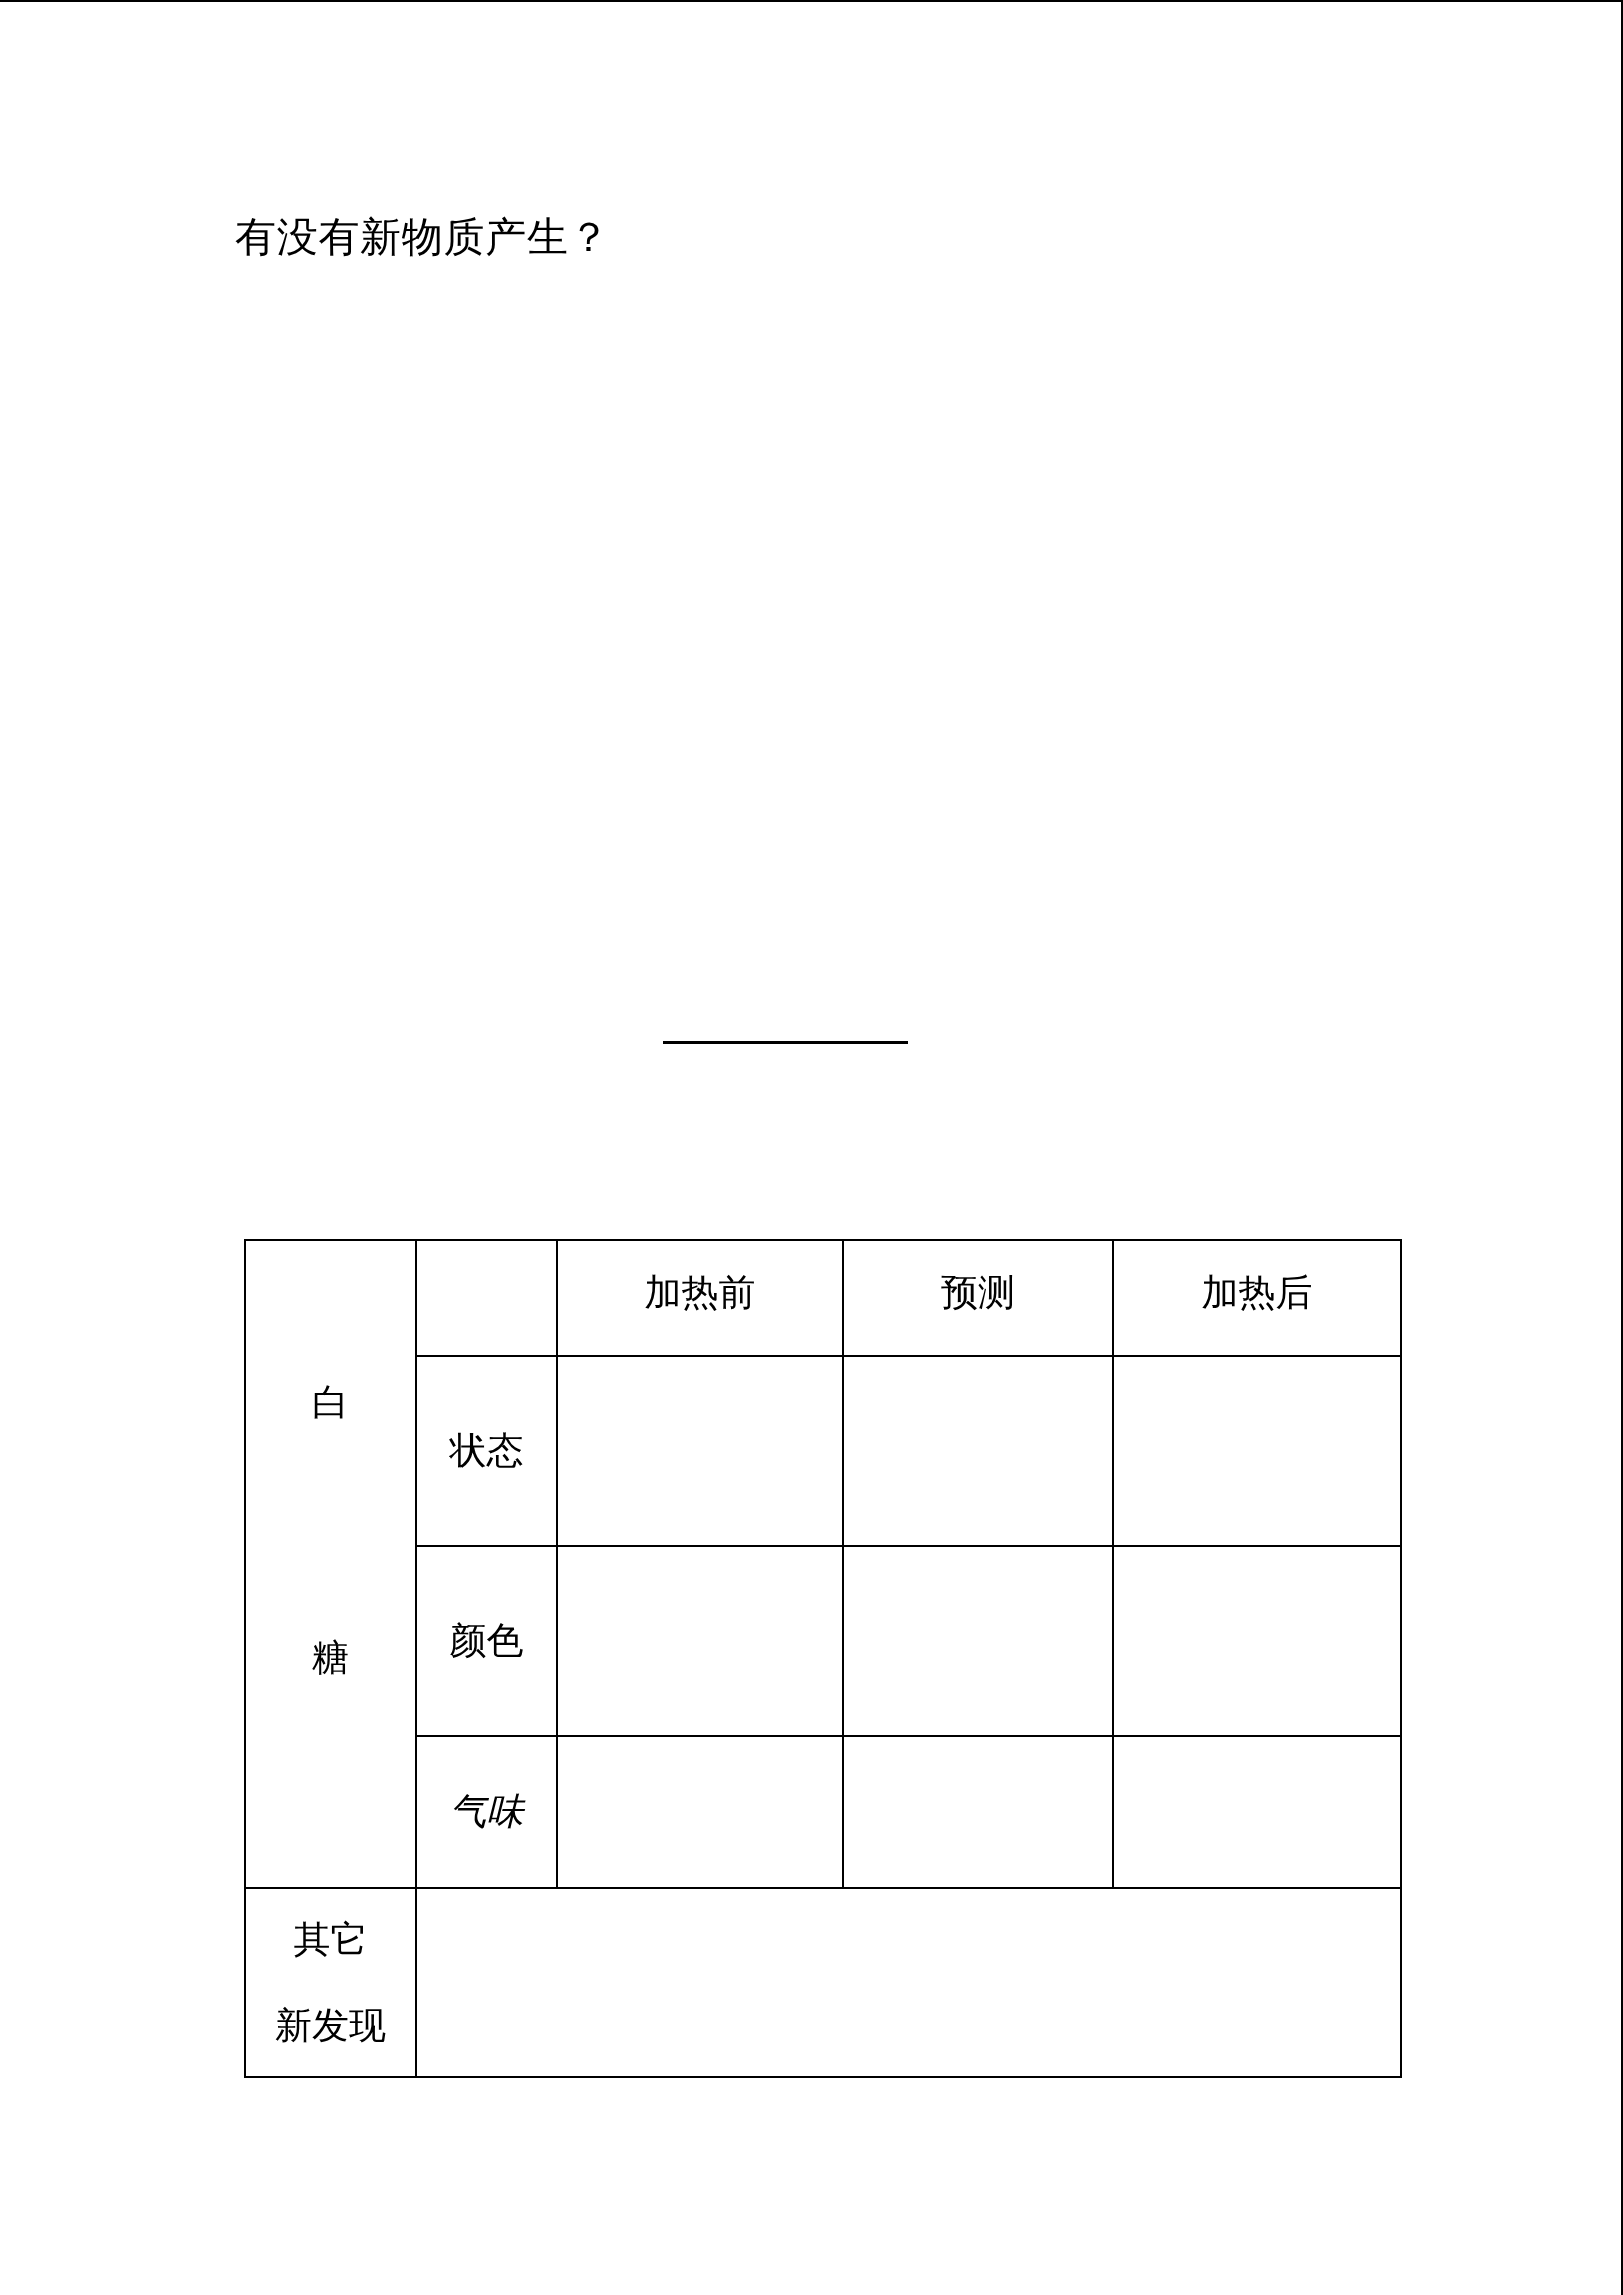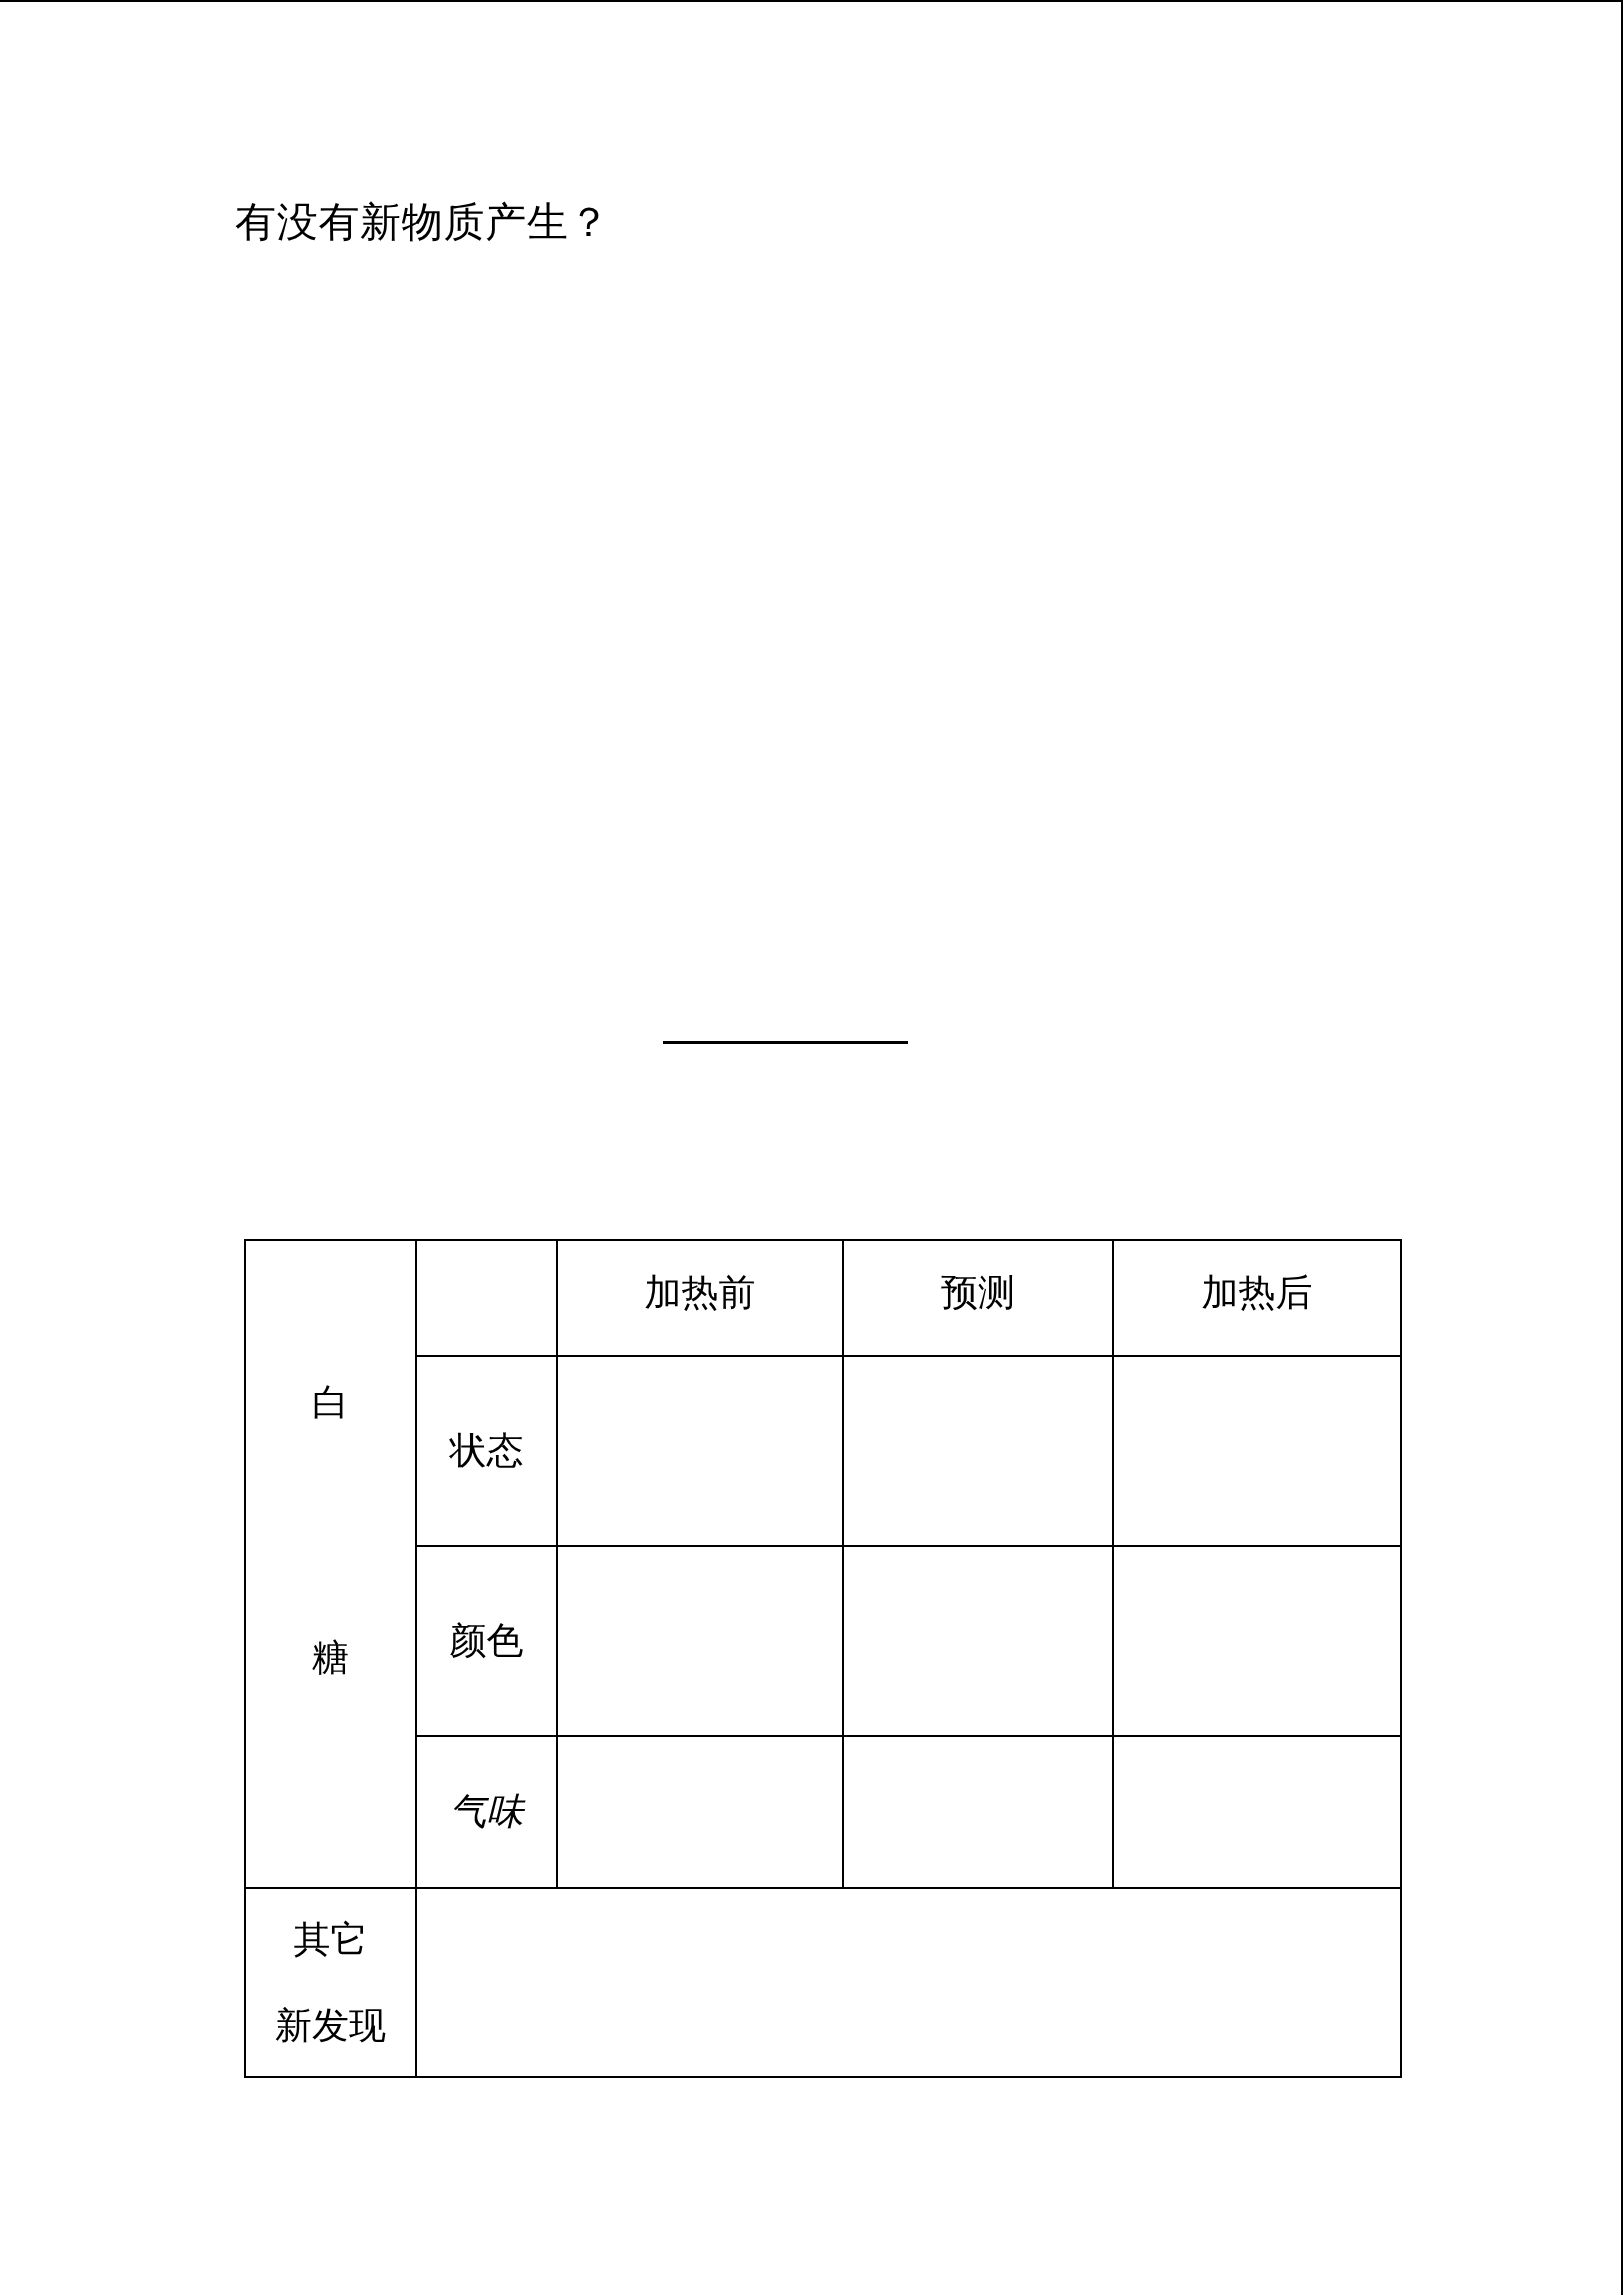--- a/index.html
+++ b/index.html
@@ -4,21 +4,21 @@
 <style>
   html, body { margin:0; padding:0; }
   body {
     width:1623px; height:2295px; position:relative; background:#ffffff;
     font-family:"DejaVu Serif", "Liberation Serif", serif; color:#000;
     overflow:hidden;
   }
   .top-border { position:absolute; left:0; top:0; width:1623px; height:2px; background:#000; }
   .right-border { position:absolute; left:1621px; top:0; width:2px; height:2295px; background:#000; }
   .title {
-    position:absolute; left:235px; top:198px;
+    position:absolute; left:235px; top:213px;
     font-size:41px; line-height:49px; letter-spacing:0.7px; white-space:nowrap;
   }
   .blank-line { position:absolute; left:663px; top:1041px; width:245px; height:3.4px; background:#000; }
   table.worksheet {
     position:absolute; left:244px; top:1239px;
     border-collapse:collapse; table-layout:fixed;
     width:1157px;
   }
   table.worksheet td {
     border:2px solid #000; padding:8px; text-align:center; vertical-align:middle;

